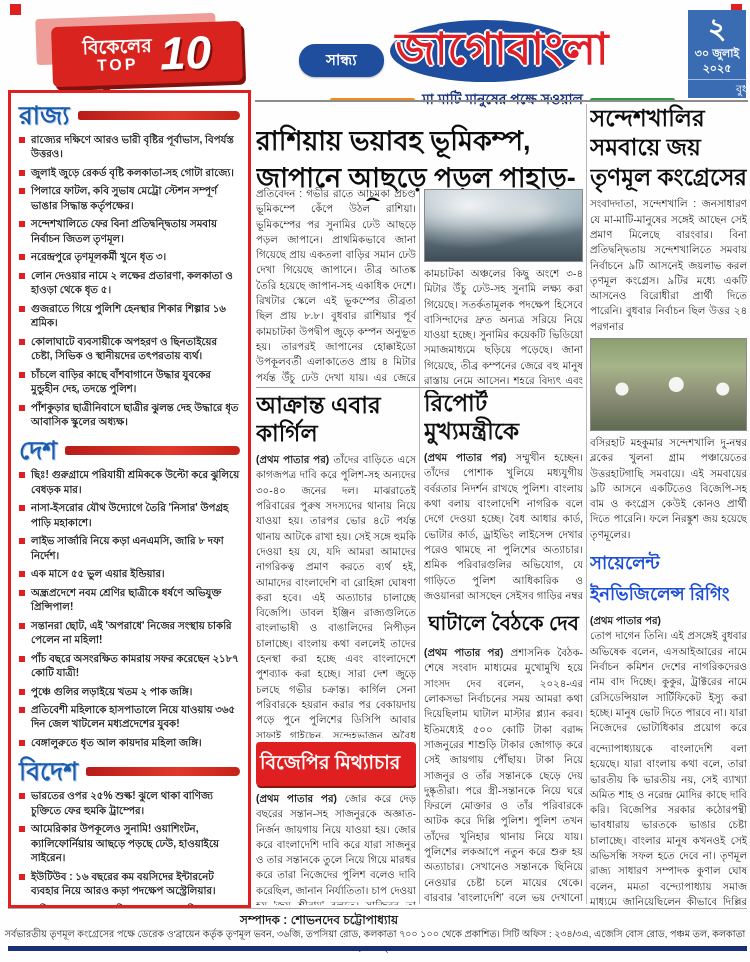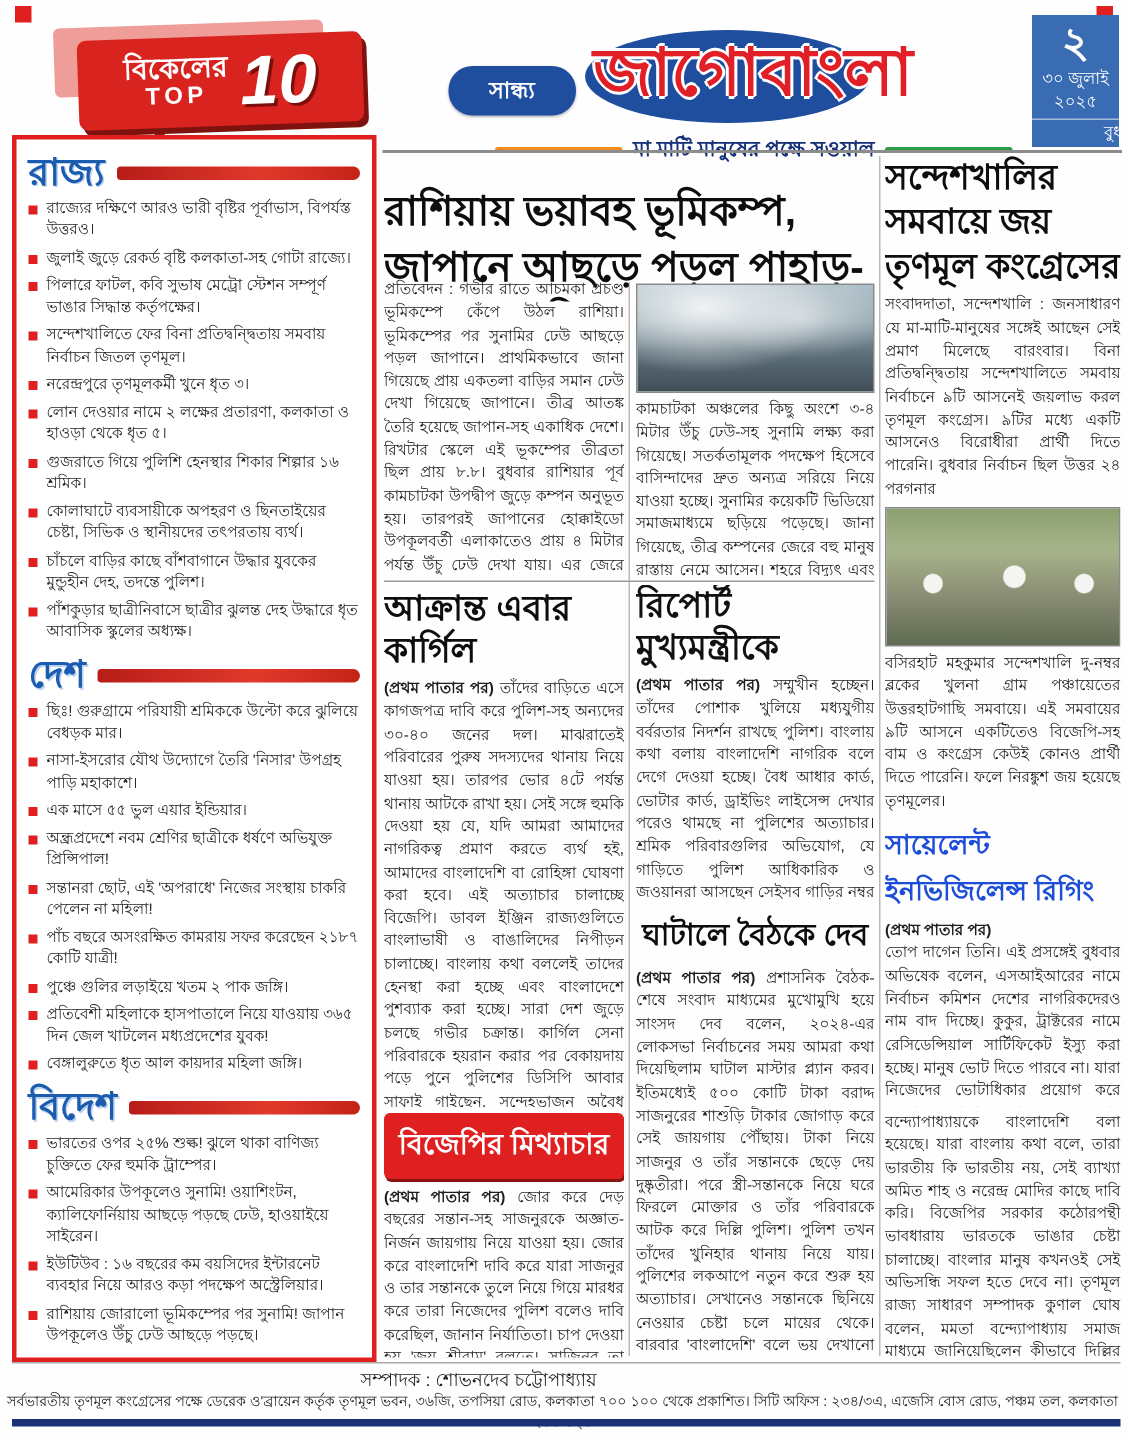--- a/index.html
+++ b/index.html
@@ -20,21 +20,21 @@
   #paper-title { position:relative; font-size:44px; font-weight:bold; color:#e11f26; line-height:70px;
     text-shadow:-2px 0 #fff,2px 0 #fff,0 -2px #fff,0 2px #fff,-1px -1px #fff,1px 1px #fff; white-space:nowrap; }
   #tagline-row { position:absolute; left:330px; top:88px; width:345px; display:flex; align-items:center; gap:7px; }
   .flag-bar { height:4px; flex:1; border-radius:2px; }
   #flag-left { background:#f28a1e; } #flag-right { background:#2e9b46; }
   #tagline { color:#16307a; font-weight:bold; font-size:14px; white-space:nowrap; }
   
   #date-box { position:absolute; left:688px; top:10px; width:58px; height:88px;
     background:#3a6cb4; color:#fff; text-align:center; display:flex; flex-direction:column; }
   #page-num { font-size:28px; line-height:34px; font-weight:bold; padding-top:2px; }
-  .date-line { font-size:11px; line-height:15px; }
+  .date-line { font-size:11px; line-height:15px;font-weight:bold; }
   #day-line { border-top:1px solid rgba(255,255,255,.55); margin-top:3px; font-size:11px; line-height:18px;padding-left:48px; }
   
   #top-badge { position:absolute; left:36px; top:14px; width:218px; height:82px; }
   #badge-ghost { position:absolute; left:0; top:2px; width:180px; height:46px;
     background:rgba(224,60,50,.5); border-radius:4px; transform:rotate(-2deg); }
   #badge-main { position:absolute; left:16px; top:10px; width:190px; height:60px;
     background:#d8231f; border-radius:6px; transform:rotate(-2deg);
     box-shadow:3px 4px 0 #7e120e; display:flex; align-items:center; justify-content:center; gap:8px; }
   #badge-tail { position:absolute; left:58px; top:66px; width:0; height:0;
     border-left:16px solid transparent; border-top:16px solid #9d1713; transform:rotate(8deg); }
@@ -46,21 +46,21 @@
   
   #sidebar { position:absolute; left:8px; top:90px; width:243px; height:818px;
     border:3px solid #e02020; background:#fff; padding:5px 8px; overflow:hidden; }
   .sec-head { display:flex; align-items:center; gap:8px; margin:3px 0 2px; }
   .sec-title { color:#1b5cb0; font-size:25px; font-weight:bold; line-height:1.15;
     text-shadow:1px 1px 0 #bcd2ee; }
   .brush { flex:1; height:9px; background:linear-gradient(90deg,#b81d19,#e0392b 60%,#c52318);
     border-radius:5px 9px 9px 5px; }
   .news-list { list-style:none; margin:3px 0 7px; padding:0; }
   .news-list li { position:relative; padding-left:12px; font-size:10.2px; line-height:1.42;
-    color:#262626; margin-bottom:4px; text-align:left; font-weight:400; }
+    color:#262626; margin-bottom:4px; text-align:left; font-weight:700; }
   .news-list li::before { content:""; position:absolute; left:0; top:4px; width:6px; height:6px; background:#e02020; }
   
   .hline { position:absolute; background:#8c8c8c; }
   .vline { position:absolute; background:#b9b9b9; width:1px; }
   
   .headline-xl { position:absolute; left:256px; top:105px; width:327px; height:78px; overflow:hidden;
     font-size:27px; font-weight:bold; line-height:1.35; color:#0d0d0d; }
   .body-text { font-size:10.2px; line-height:1.5; text-align:justify; color:#1d1d1d; overflow:hidden; }
   .dateline { font-weight:bold; }
   .photo { border:1px solid #8a8a8a; }
@@ -82,27 +82,27 @@
   .right-headline { font-size:23px; font-weight:bold; line-height:1.28; color:#0d0d0d; margin:0 0 4px; }
   #sandeshkhali-photo { width:157px; height:93px; margin:4px 0;
     background:
       radial-gradient(circle at 20% 55%, rgba(255,255,255,.9) 0 6px, transparent 7px),
       radial-gradient(circle at 55% 50%, rgba(255,255,255,.9) 0 7px, transparent 8px),
       radial-gradient(circle at 85% 55%, rgba(255,255,255,.9) 0 6px, transparent 7px),
       linear-gradient(180deg,#8ba06f 0%,#a7b48a 30%,#8c8f75 62%,#5f6b52 100%); }
   .head-silent { font-size:18px; font-weight:bold; margin:7px 0 2px; color:#1d4ed8; }
   
   #bjp-col1 { position:absolute; left:256px; top:742px; width:160px; height:163px; overflow:hidden; }
-  #bjp-box { background:#e02020; color:#fff; text-align:center; font-size:19px; font-weight:bold;
+  #bjp-box { background:#e02020; color:#fff; text-align:left; font-size:19px; font-weight:bold;
     padding:6px 4px; border-radius:4px; margin-bottom:5px; box-shadow:1px 2px 0 #8a1410; }
   #bjp-col2 { position:absolute; left:424px; top:737px; width:159px; height:168px; overflow:hidden; }
   #bjp-col3 { position:absolute; left:590px; top:741px; width:157px; height:164px; overflow:hidden; }
   
   #footer-editor { position:absolute; left:0; top:911px; width:638px; text-align:center;
-    font-weight:normal; font-size:12px; }
+    font-weight:bold; font-size:12px; }
   #footer-publisher { position:absolute; left:4px; top:927px; width:742px; text-align:center;
     font-size:9.5px; color:#222; }
   #bottom-bar { position:absolute; left:8px; top:946px; width:739px; height:5px; background:#1b2f74; }
 </style>
 </head>
 <body>
 
 <div class="corner-mark" style="left:10px"></div>
 <div class="corner-mark" style="left:731px"></div>
 
@@ -156,20 +156,21 @@
     </ul>
   </section>
   <section>
     <div class="sec-head">
       <span class="sec-title">দেশ</span>
       <span class="brush"></span>
     </div>
     <ul class="news-list">
       <li>ছিঃ! গুরুগ্রামে পরিযায়ী শ্রমিককে উল্টো করে ঝুলিয়ে বেধড়ক মার।</li>
       <li>নাসা-ইসরোর যৌথ উদ্যোগে তৈরি 'নিসার' উপগ্রহ পাড়ি মহাকাশে।</li>
+      <li>লাইভ সার্জারি নিয়ে কড়া এনএমসি, জারি ৮ দফা নির্দেশ।</li>
       <li>এক মাসে ৫৫ ভুল এয়ার ইন্ডিয়ার।</li>
       <li>অন্ধ্রপ্রদেশে নবম শ্রেণির ছাত্রীকে ধর্ষণে অভিযুক্ত প্রিন্সিপাল!</li>
       <li>সন্তানরা ছোট, এই 'অপরাধে' নিজের সংস্থায় চাকরি পেলেন না মহিলা!</li>
       <li>পাঁচ বছরে অসংরক্ষিত কামরায় সফর করেছেন ২১৮৭ কোটি যাত্রী!</li>
       <li>পুঞ্চে গুলির লড়াইয়ে খতম ২ পাক জঙ্গি।</li>
       <li>প্রতিবেশী মহিলাকে হাসপাতালে নিয়ে যাওয়ায় ৩৬৫ দিন জেল খাটলেন মধ্যপ্রদেশের যুবক!</li>
       <li>বেঙ্গালুরুতে ধৃত আল কায়দার মহিলা জঙ্গি।</li>
     </ul>
   </section>
   <section>

